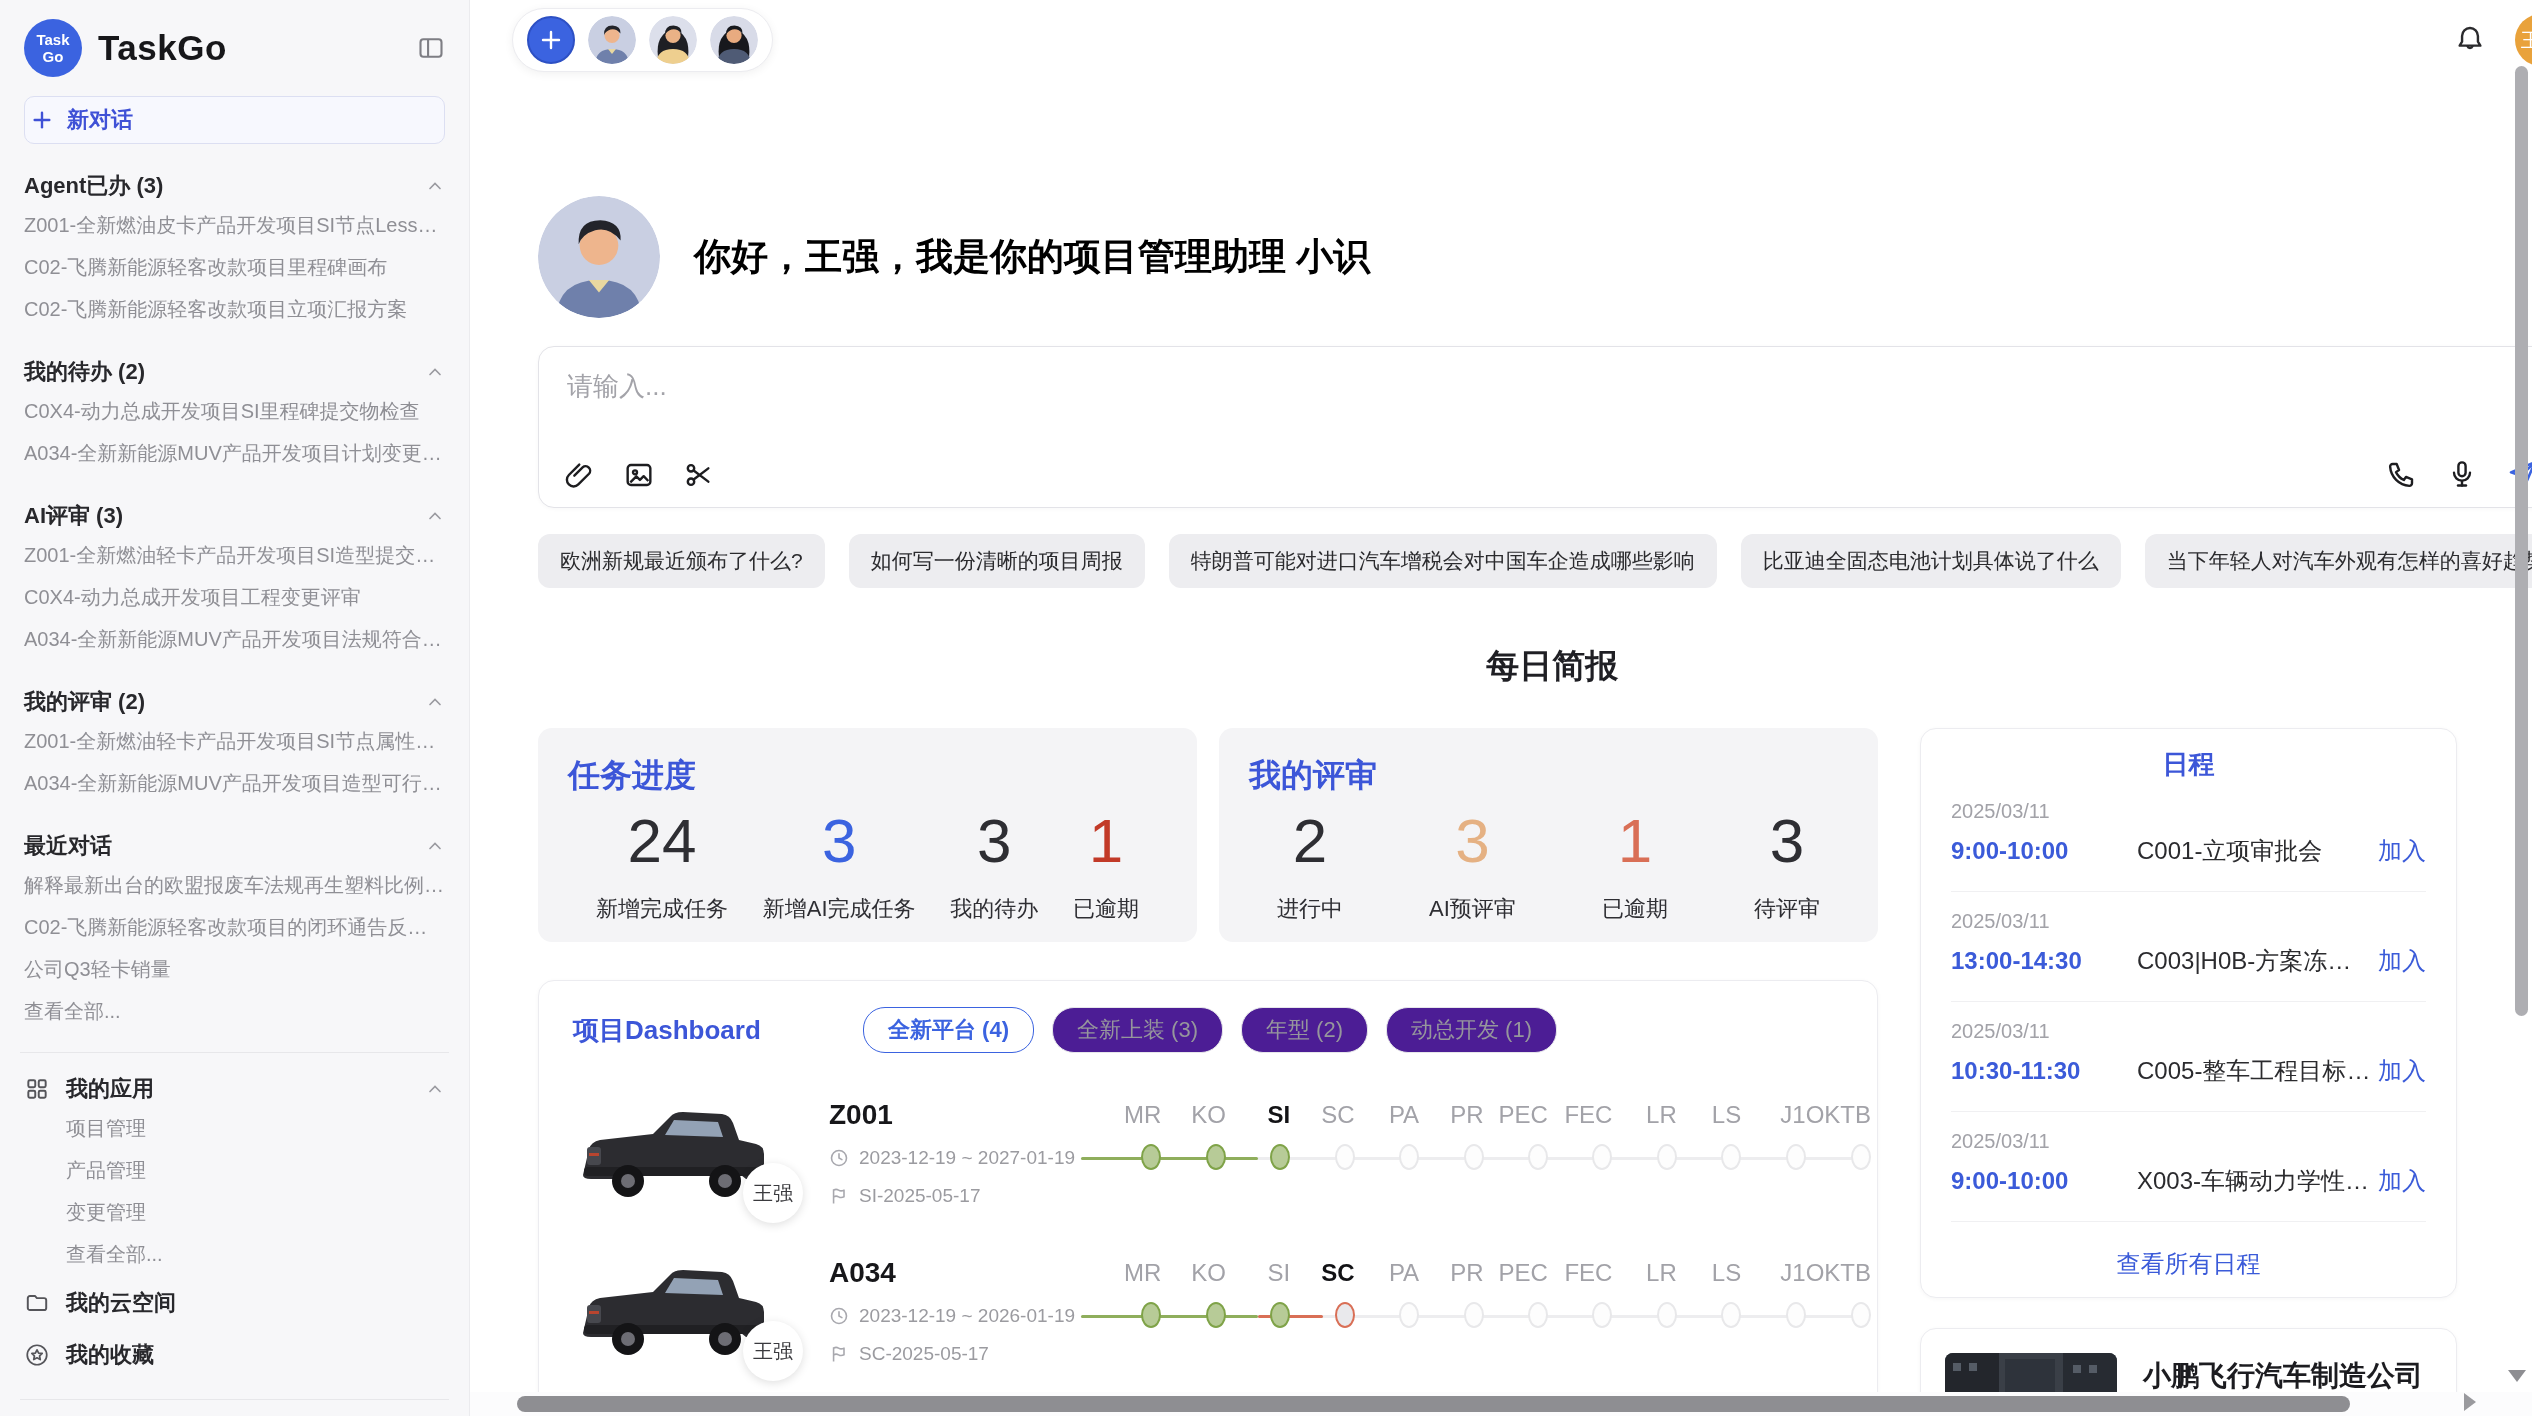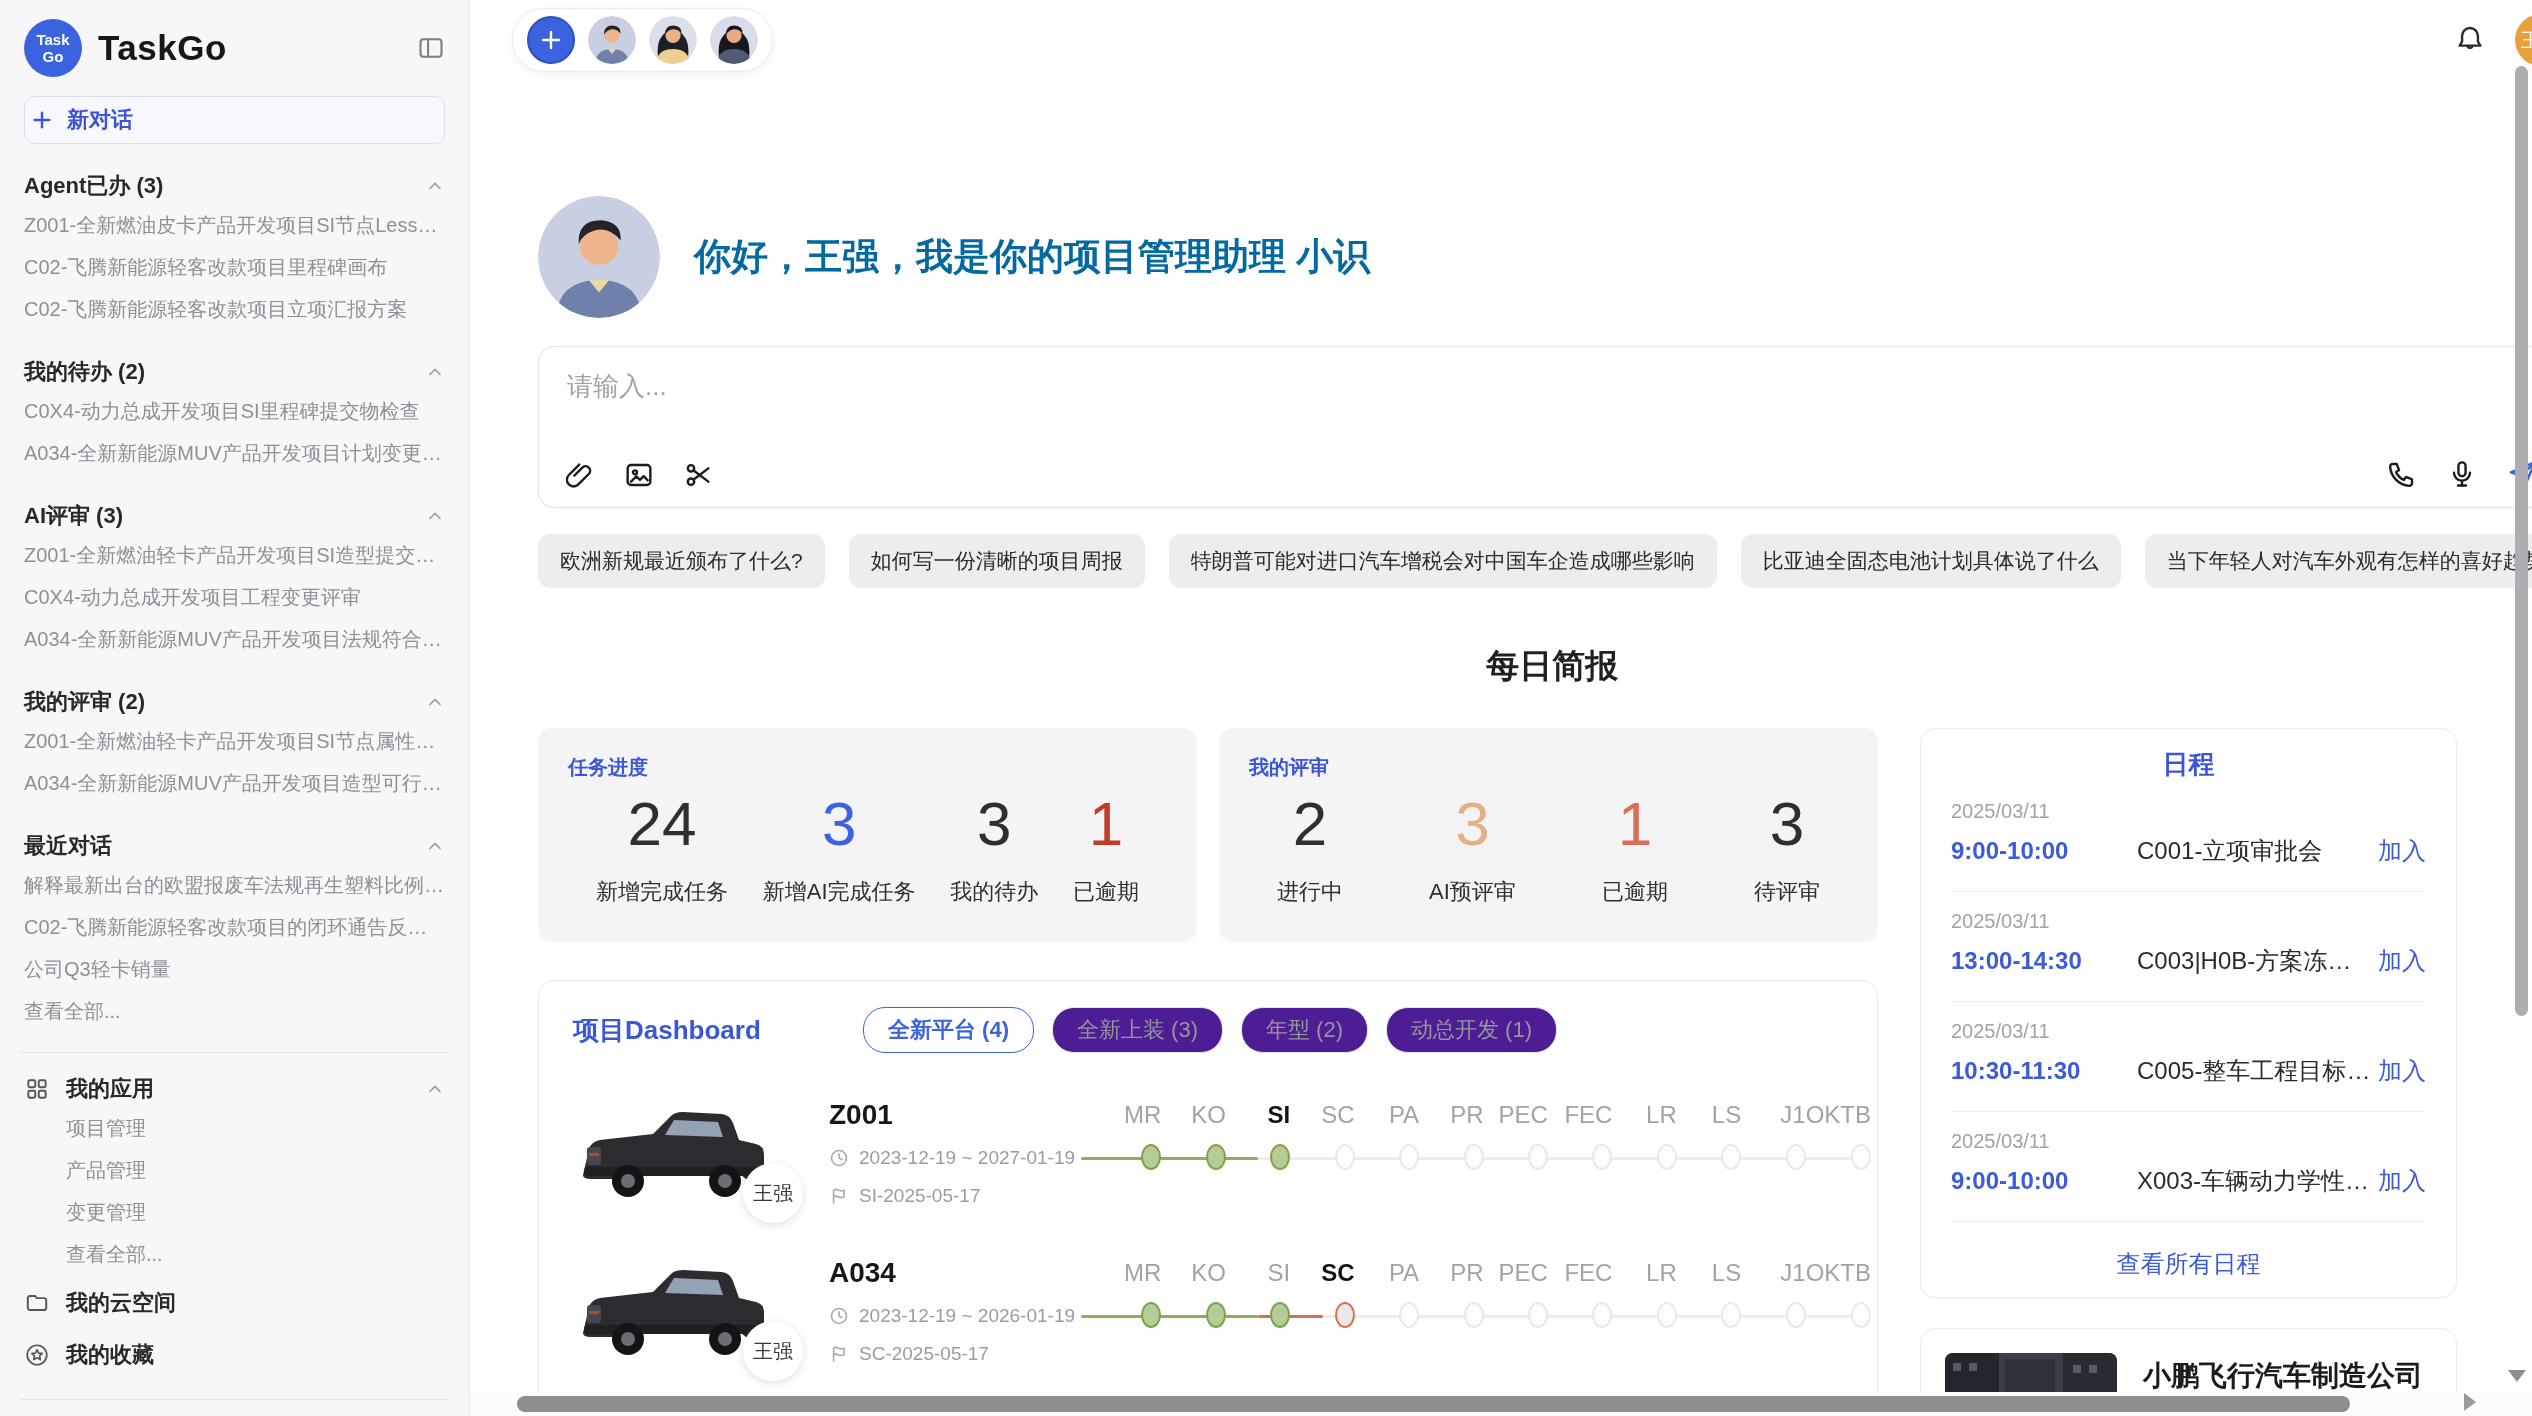--- a/index.html
+++ b/index.html
@@ -33,21 +33,21 @@
   .crew{display:flex;align-items:center;gap:13px;background:#fff;border:1px solid #ececf0;border-radius:34px;
         padding:7px 14px;box-shadow:0 2px 10px rgba(0,0,0,.06);margin-left:-26px}
   .crew-add{width:48px;height:48px;border-radius:50%;background:#3b63e0;border:2px solid #2d50c4}
   .avatar{width:48px;height:48px;border-radius:50%;overflow:hidden;flex:none;cursor:pointer}
   .top-right{display:flex;align-items:center;gap:28px}
   .user-avatar{width:52px;height:52px;border-radius:50%;background:#e9a23b;color:#fff;font-size:20px;
                display:flex;align-items:center;justify-content:center;cursor:pointer}
 
   .greet{display:flex;align-items:center;gap:34px;margin-top:118px}
   .greet-avatar{width:122px;height:122px;border-radius:50%;overflow:hidden}
-  .greet-text{font-size:37px;font-weight:700;color:#0369a1}
+  .greet-text{font-size:37px;font-weight:700;color:#000000}
 
   .prompt{margin-top:28px;height:160px;border:1.5px solid #e3e3e8;border-radius:16px;position:relative;
           box-shadow:0 1px 4px rgba(0,0,0,.03);background:#fff}
   .prompt textarea{position:absolute;left:26px;top:20px;right:26px;bottom:62px;border:0;resize:none;outline:none;
           font-size:26px;color:#333;font-family:inherit;background:transparent}
   .prompt textarea::placeholder{color:#a3a3a9}
   .p-icons{position:absolute;bottom:16px;display:flex;gap:28px;align-items:center}
   .p-icons.left{left:24px}.p-icons.right{right:26px}
 
   .chips{display:flex;gap:24px;margin-top:26px}
@@ -56,21 +56,21 @@
 
   .daily-head{position:relative;margin-top:56px;text-align:center;height:44px}
   .daily-title{font-size:33px;font-weight:700;color:#1f1f24}
 
   .columns{display:flex;gap:42px;margin-top:40px;align-items:flex-start}
   .col-left{width:1340px;flex:none}
   .col-right{width:537px;flex:none}
 
   .stats-row{display:flex;gap:22px}
   .stat-card{flex:1;background:#f4f4f6;border-radius:14px;height:214px;padding:26px 30px;box-sizing:border-box}
-  .stat-card-title{font-size:20px;color:#3c56d8;font-weight:600}
+  .stat-card-title{font-size:32px;color:#3c56d8;font-weight:600}
   .stat-grid{display:flex;justify-content:space-between;padding:0 28px;margin-top:8px}
   .stat{display:flex;flex-direction:column;align-items:center;gap:18px}
   .stat-val{font-size:62px;font-weight:500;color:#2e2e33;line-height:70px}
   .stat-val.blue{color:#3b63e0}.stat-val.red{color:#c23a28}.stat-val.tan{color:#e5b183}.stat-val.salmon{color:#d96f56}
   .stat-label{font-size:22px;color:#2e2e33}
 
   .dash-card{margin-top:38px;background:#fff;border:1px solid #ececf0;border-radius:16px;padding:26px 34px;
              height:470px;box-sizing:border-box;box-shadow:0 1px 4px rgba(0,0,0,.04);overflow:hidden}
   .dash-head{display:flex;align-items:center}
   .dash-title{font-size:26px;color:#3c56d8;font-weight:600;width:290px}

